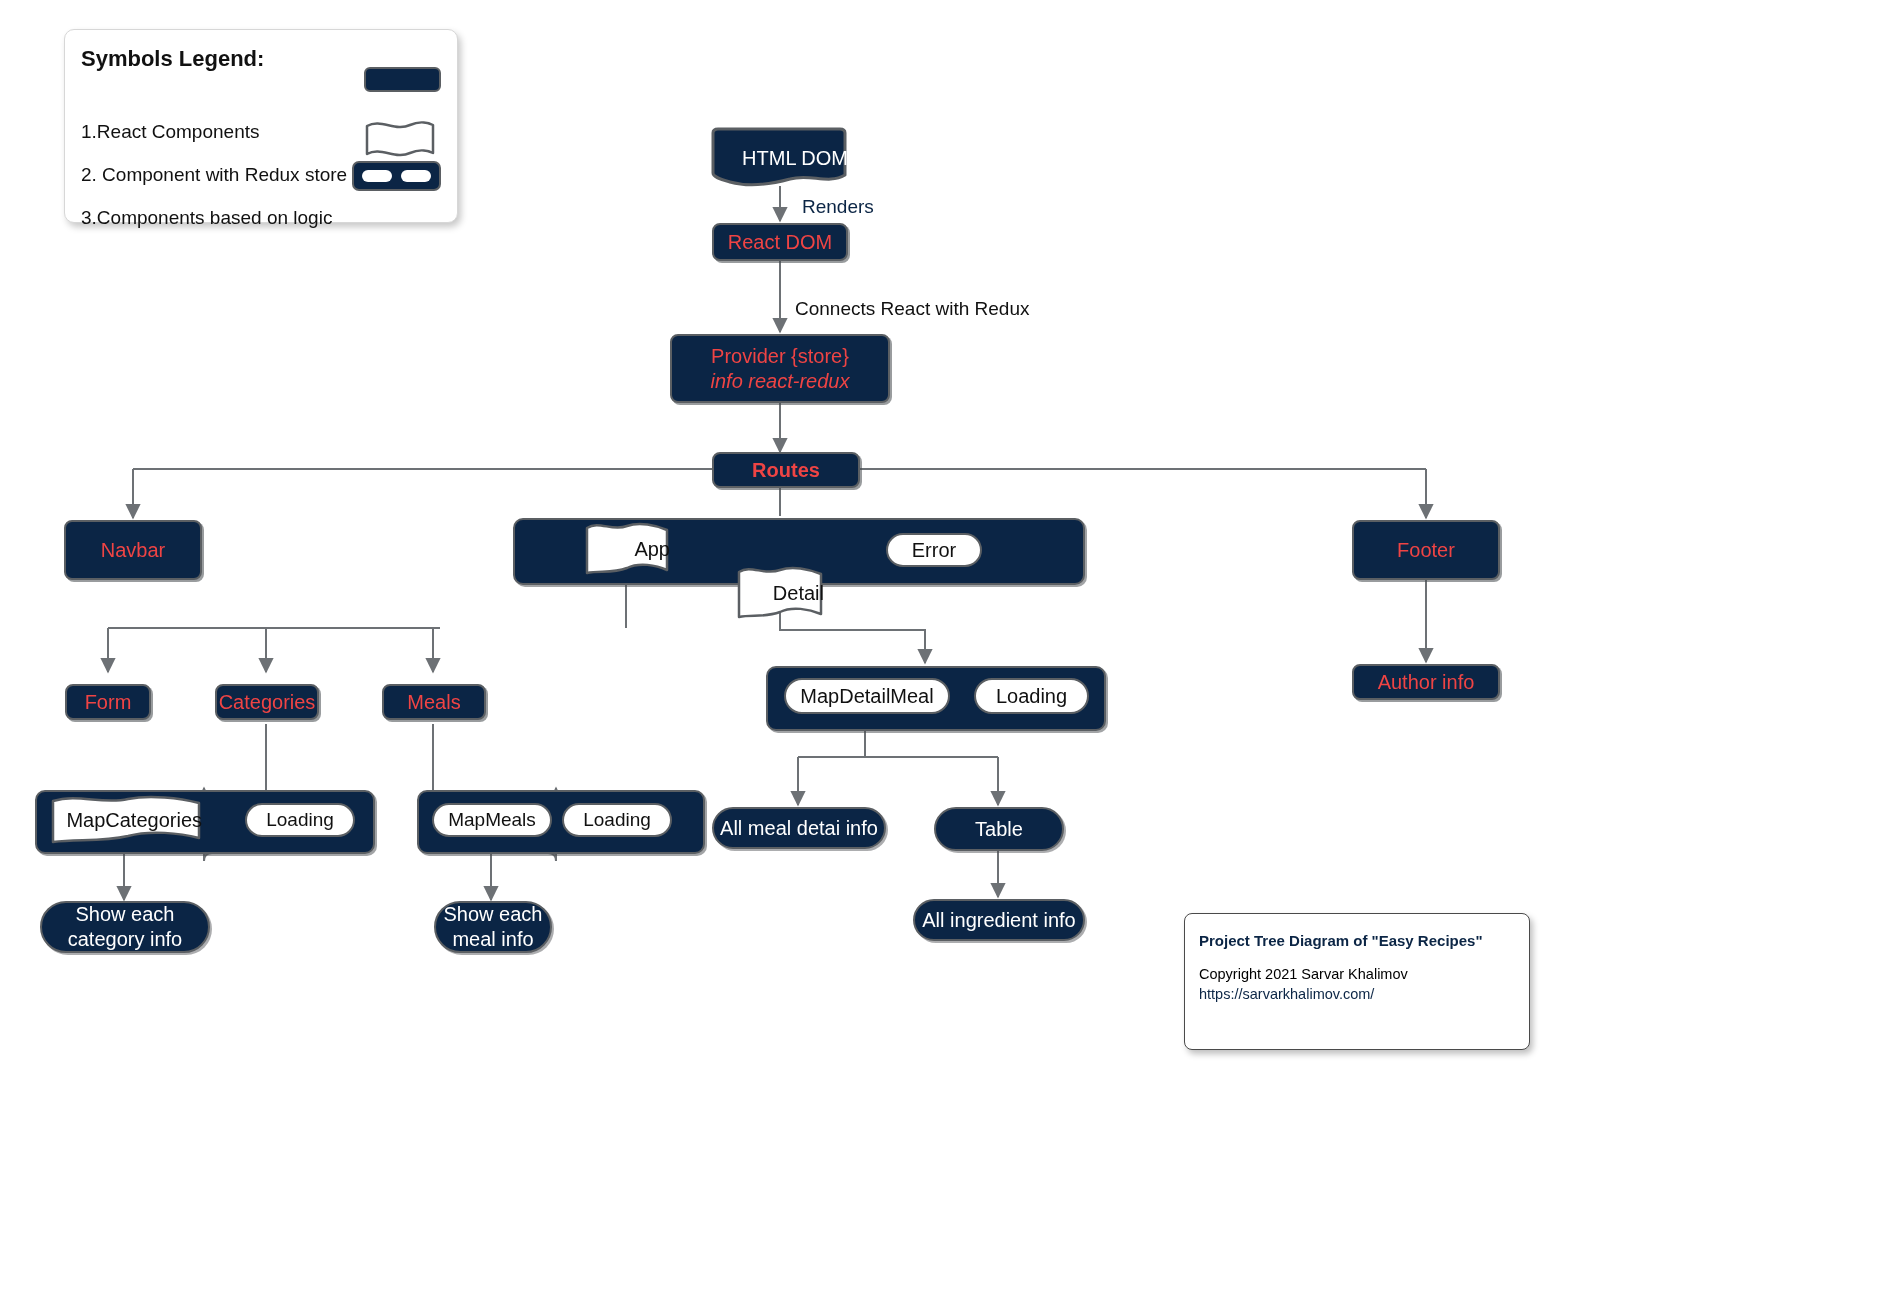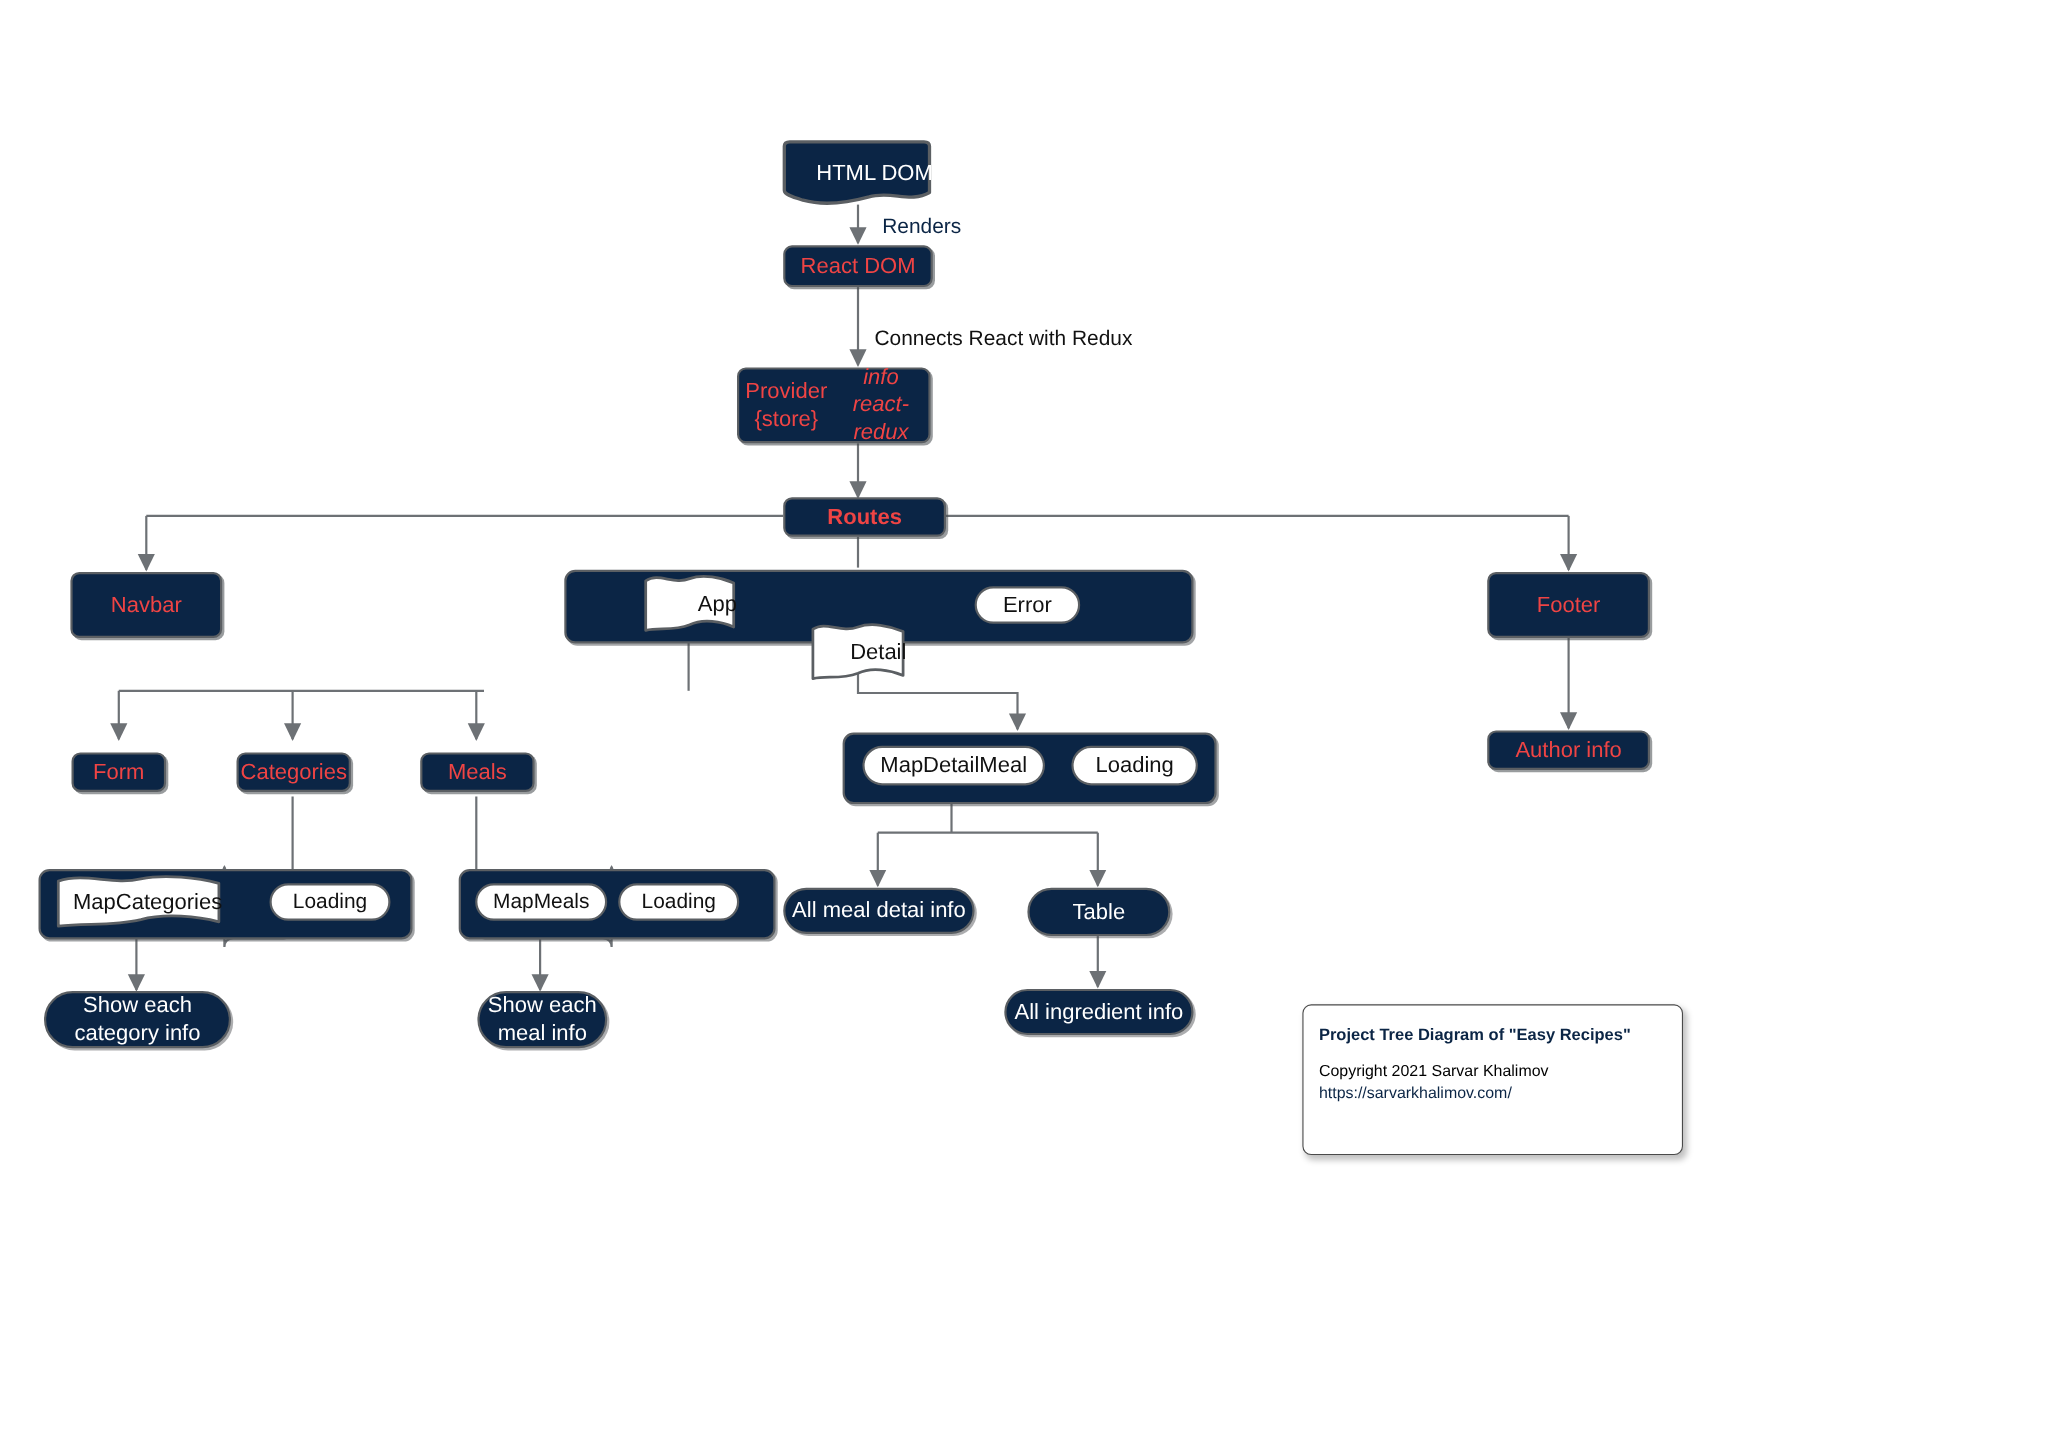--- a/index.html
+++ b/index.html
@@ -103,33 +103,50 @@
       <path d="M998,757 L998,805" marker-end="url(#ah)"></path>
 
       <path d="M124,848 L124,900" marker-end="url(#ah)"></path>
 
       <path d="M491,848 L491,900" marker-end="url(#ah)"></path>
 
       <path d="M998,851 L998,897" marker-end="url(#ah)"></path>
     </g>
   </svg>
 
+  <div id="legend">
+    <div class="ltitle">Symbols Legend:</div>
+    <div class="li" style="top:91px;">1.React Components</div>
+    <div class="li" style="top:134px;">2. Component with Redux store</div>
+    <div class="li" style="top:177px;">3.Components based on logic</div>
+
+    <div class="sym1"></div>
+    <div class="sym2">
+      <svg width="70" height="40" viewBox="0 0 70 40">
+        <path d="M2,6 C16,-2 30,12 45,5 C55,0.5 64,3 68,5 L68,33 C64,31 55,28.5 45,33 C30,40 16,26 2,34 Z" fill="#ffffff" stroke="#5b5f63" stroke-width="2.5" stroke-linejoin="round"></path>
+      </svg>
+    </div>
+    <div class="sym3">
+        <i></i>
+        <i></i>
+      </div>
+  </div>
 
   <div class="wave solid" style="left:710px;top:127px;width:138px;height:62px;">
     <svg width="138" height="62" viewBox="0 0 138 62">
       <path d="M3,6 C3,3 5,2 8,2 L130,2 C133,2 135,3 135,6 L135,48 C118,58 100,46 80,52 C58,58 38,60 20,55 C10,52 3,50 3,46 Z" fill="#0b2545" stroke="#5b5f63" stroke-width="3" stroke-linejoin="round"></path>
     </svg>
     <span class="wtext">HTML DOM</span>
   </div>
 
   <div class="node dark lbl" style="left:712px;top:223px;width:136px;height:38px;">
     <span>React DOM</span>
   </div>
 
-  <div class="node dark" style="left:670px;top:334px;width:176px;height:69px;flex-direction:row;">
+  <div class="node dark" style="left:670px;top:334px;width:220px;height:69px;flex-direction:column;">
     <span class="lbl">Provider {store}</span>
     <span class="lbl" style="font-style:italic;">info react-redux</span>
   </div>
 
   <div class="node dark lbl" style="left:712px;top:452px;width:148px;height:36px;font-weight:bold;">
     <span>Routes</span>
   </div>
 
   <div class="node dark lbl" style="left:64px;top:520px;width:138px;height:60px;">
     <span>Navbar</span>

